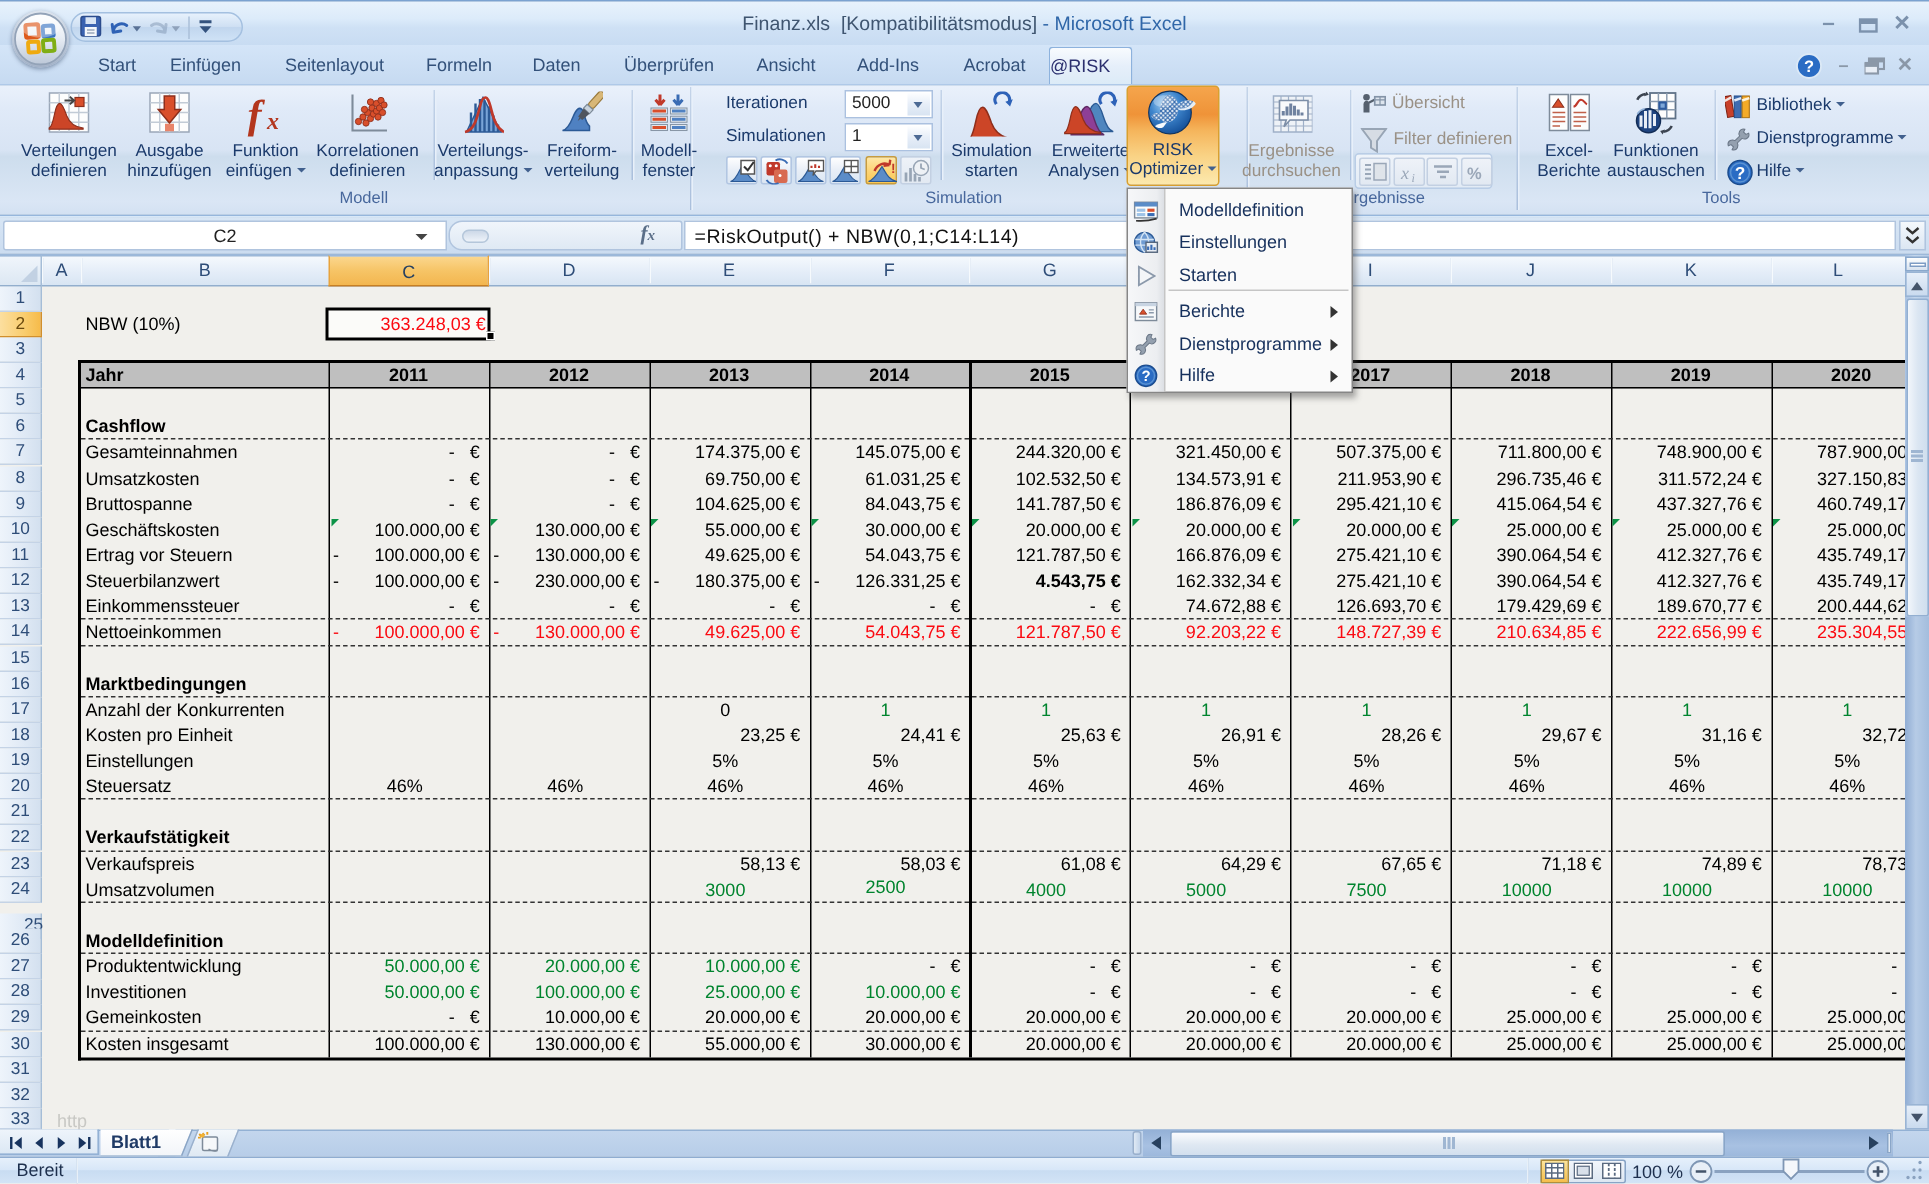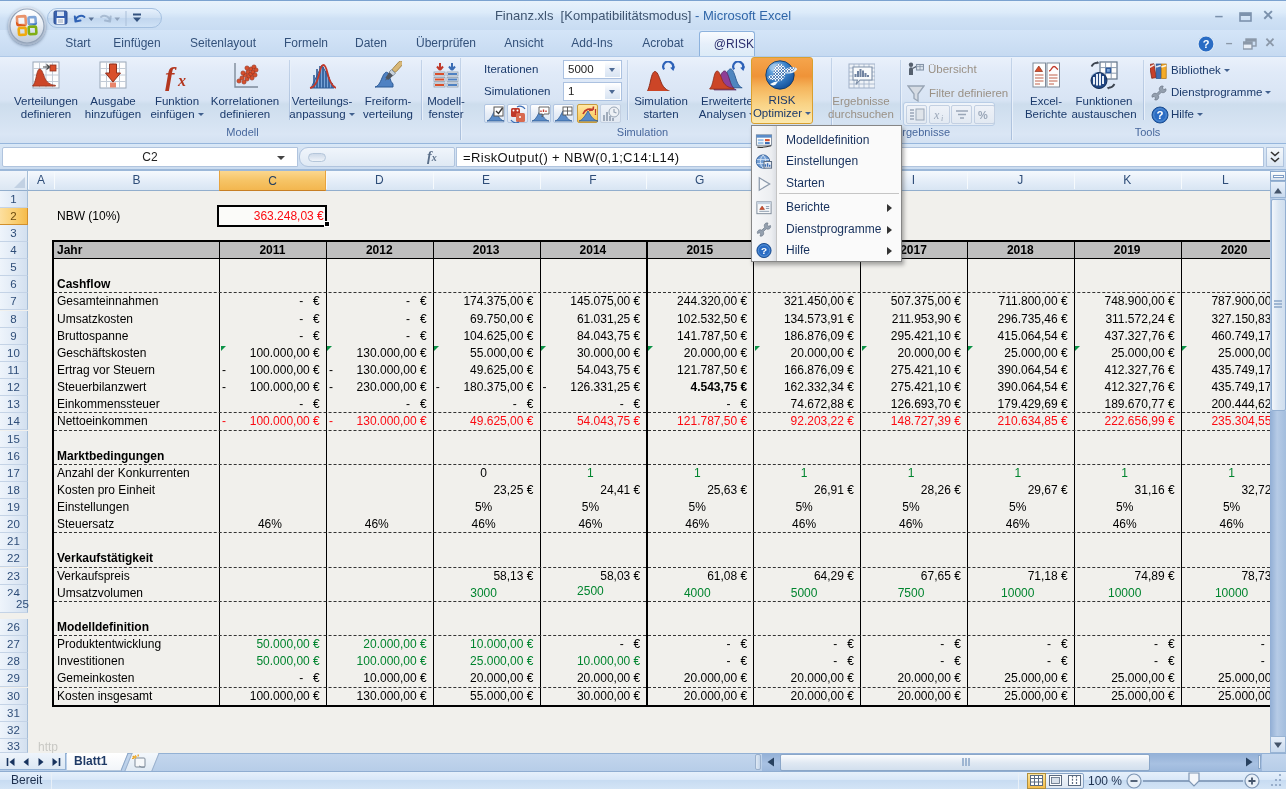--- a/index.html
+++ b/index.html
@@ -21,21 +21,21 @@
 
 #orb{left:8px;top:7px;width:38px;height:38px;border-radius:50%;z-index:30;
  background:radial-gradient(circle at 50% 35%,#fdfeff 0%,#e8eef6 35%,#c3cedd 70%,#93a5bd 100%);
  box-shadow:0 1px 3px rgba(40,60,90,.5), inset 0 -2px 4px rgba(120,140,170,.4);}
 
 #tabrow{left:0;top:30px;width:1286px;height:26px;
  background:linear-gradient(#d4e5f8,#c6daf1);}
 .rtab{top:33px;height:23px;font-size:12px;color:#33517a;text-align:center;line-height:20px;}
 #activetab{left:699px;top:31px;width:56px;height:25px;border:1px solid #8db2dd;border-bottom:none;
  border-radius:3px 3px 0 0;background:linear-gradient(#f8fbfe,#e6effa 50%,#dcebf7);
- font-size:12px;color:#2b2f6e;text-align:right;line-height:24px;z-index:5;}
+ font-size:12px;color:#2b2f6e;text-align:left;line-height:24px;z-index:5;}
 
 .wb2{top:38px;height:12px;font-size:12px;font-weight:bold;color:#8b98a8;text-align:center;line-height:10px;}
 
 #ribbon{left:0;top:56px;width:1286px;height:87px;
  background:linear-gradient(#eaf1fb 0%,#e0eaf8 18%,#d8e4f4 50%,#cddded 55%,#dae6f5 90%,#d3e1f2 100%);
  border-top:1px solid #afc9e8;}
 #ribbon-bottom{left:0;top:143px;width:1286px;height:2px;background:#96b6dc;border-bottom:1px solid #d8e8f8;}
 .rgroup-sep{top:58px;height:82px;width:2px;
  background:linear-gradient(#c4d4e9,#aabfdc);border-right:1px solid #e8f0fa;}
 .rglabel{top:126px;height:14px;font-size:11px;color:#47679c;text-align:center;line-height:13px;}
@@ -550,21 +550,21 @@
 <div class="abs rnum" style="top:430.5px;height:17.1px;line-height:17px;">15</div>
 <div class="abs rnum" style="top:447.6px;height:17.1px;line-height:17px;">16</div>
 <div class="abs rnum" style="top:464.7px;height:17.1px;line-height:17px;">17</div>
 <div class="abs rnum" style="top:481.9px;height:17.1px;line-height:17px;">18</div>
 <div class="abs rnum" style="top:499.0px;height:17.1px;line-height:17px;">19</div>
 <div class="abs rnum" style="top:516.2px;height:17.1px;line-height:17px;">20</div>
 <div class="abs rnum" style="top:533.3px;height:17.1px;line-height:17px;">21</div>
 <div class="abs rnum" style="top:550.4px;height:17.1px;line-height:17px;">22</div>
 <div class="abs rnum" style="top:567.6px;height:17.1px;line-height:17px;">23</div>
 <div class="abs rnum" style="top:584.7px;height:17.1px;line-height:17px;">24</div>
-<div class="abs rnum" style="top:596px;height:17.1px;line-height:17px;padding-left:16px;">25</div>
+<div class="abs rnum" style="top:609px;height:17.1px;line-height:17px;padding-left:16px;">25</div>
 <div class="abs rnum" style="top:619.0px;height:17.1px;line-height:17px;">26</div>
 <div class="abs rnum" style="top:636.1px;height:17.1px;line-height:17px;">27</div>
 <div class="abs rnum" style="top:653.3px;height:17.1px;line-height:17px;">28</div>
 <div class="abs rnum" style="top:670.4px;height:17.1px;line-height:17px;">29</div>
 <div class="abs rnum" style="top:687.6px;height:17.1px;line-height:17px;">30</div>
 <div class="abs rnum" style="top:704.7px;height:17.1px;line-height:17px;">31</div>
 <div class="abs rnum" style="top:721.8px;height:17.1px;line-height:17px;">32</div>
 <div class="abs rnum" style="top:739.0px;height:14.0px;line-height:14px;">33</div>
 <div class="abs" style="left:54.0px;top:241.9px;width:1216.0px;height:17.1px;background:#bfbfbf;"></div>
 <div class="abs" style="left:52.0px;top:239.9px;width:1218.0px;height:2px;background:#000;"></div>

